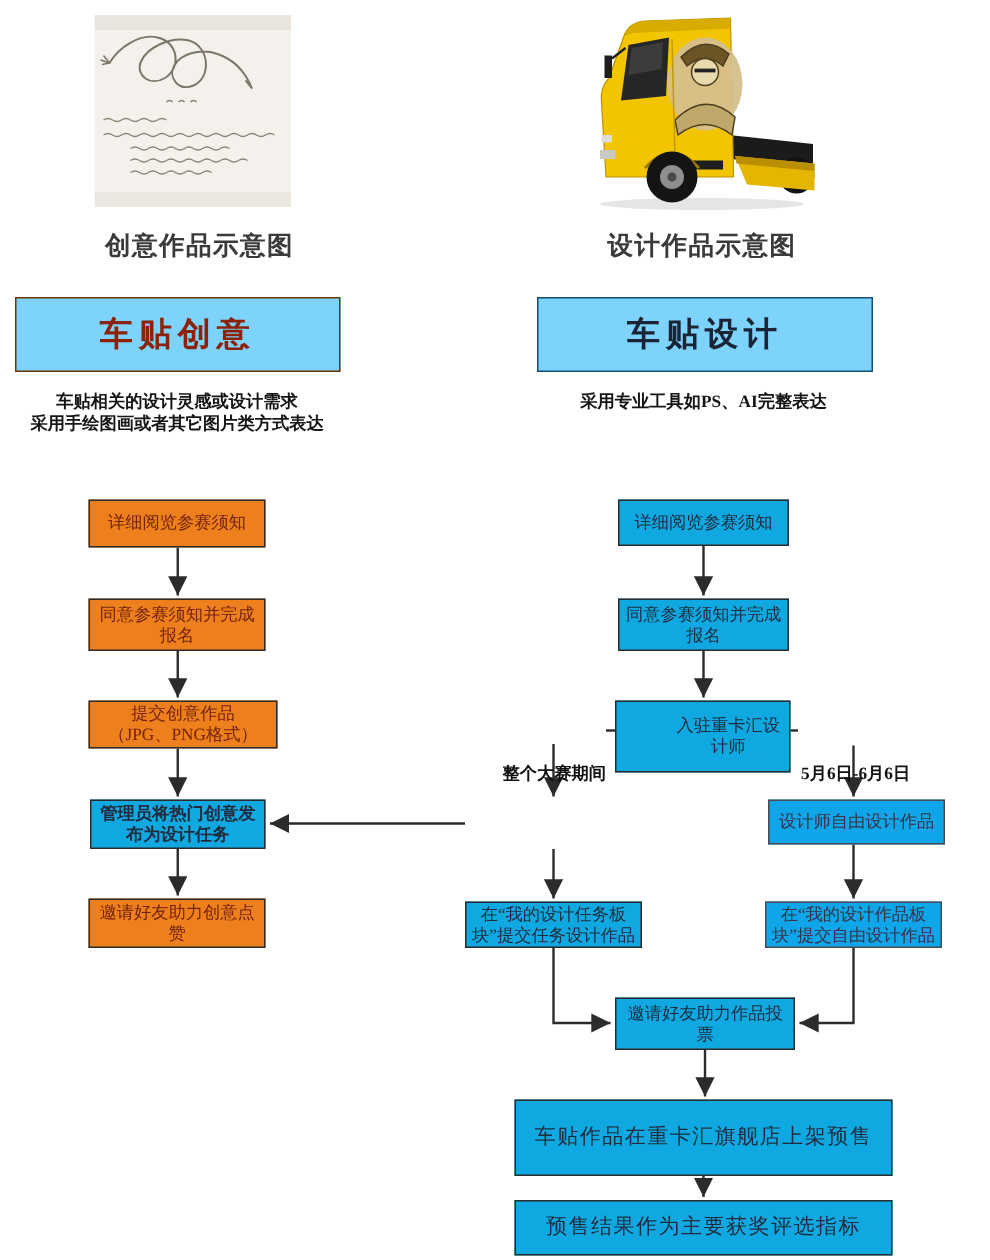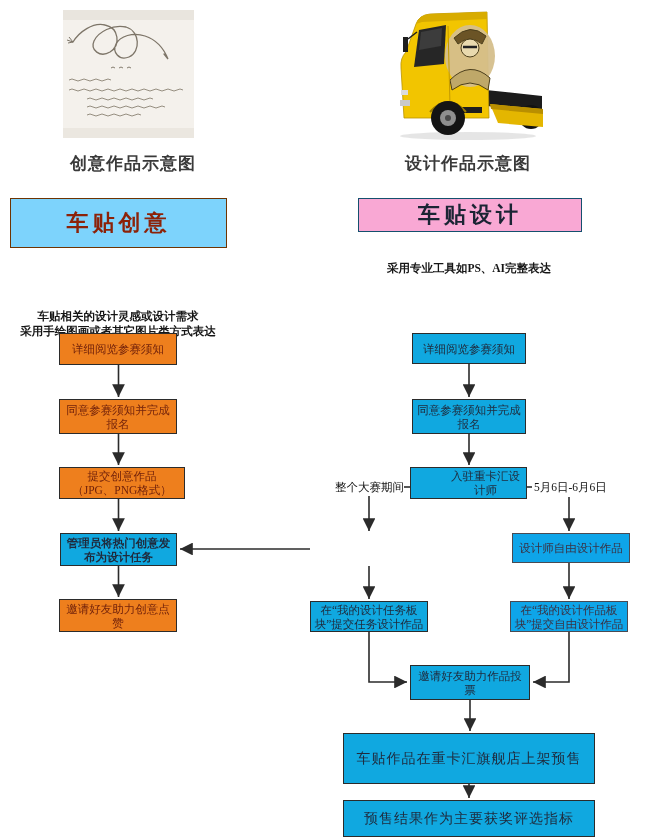--- a/index.html
+++ b/index.html
@@ -30,22 +30,23 @@
     position:absolute;text-align:center;color:#151515;font-weight:bold;
     font-family:"Liberation Serif","DejaVu Serif",serif;font-size:11.5px;line-height:14.5px;
   }
   
   .cap{
     position:absolute;text-align:center;color:#3A3A3A;font-size:17px;font-weight:600;
     font-family:"Liberation Sans",sans-serif;letter-spacing:1px;
   }
   
   .tlabel{
-    position:absolute;color:#111;font-weight:normal;font-size:11.5px;
+    position:absolute;color:#111;font-weight:bold;font-size:11.5px;
     font-family:"Liberation Serif","DejaVu Serif",serif;
+    margin-top:28px;
   }
   .photo{position:absolute;}
   #lines{position:absolute;left:0;top:0;width:660px;height:840px;pointer-events:none;}
 </style>
 </head>
 <body>
 
 <div id="canvas">
 
   <div class="photo" style="left:63px;top:10px;width:131px;height:128px;">
@@ -91,23 +92,23 @@
       <circle cx="58" cy="112" r="17" fill="#141414"></circle>
       <circle cx="58" cy="112" r="8" fill="#8F8F8F"></circle>
       <circle cx="58" cy="112" r="3" fill="#4A4A4A"></circle>
     </svg>
   </div>
 
   <div class="cap" style="left:48px;top:152px;width:170px;">创意作品示意图</div>
   <div class="cap" style="left:383px;top:152px;width:170px;">设计作品示意图</div>
 
   <div class="banner orange" style="left:10px;top:198px;width:217px;height:50px;background:#7dd3fc;">车贴创意</div>
-  <div class="banner blue" style="left:358px;top:198px;width:224px;height:34px;background:#f9a8d4;">车贴设计</div>
+  <div class="banner blue" style="left:358px;top:198px;width:224px;height:50px;background:#7dd3fc;">车贴设计</div>
 
-  <div class="desc" style="left:3px;top:261px;width:230px;margin-top:48px;">
+  <div class="desc" style="left:3px;top:261px;width:230px;">
     <div>车贴相关的设计灵感或设计需求</div>
     <div>采用手绘图画或者其它图片类方式表达</div>
   </div>
   <div class="desc" style="left:354px;top:261px;width:230px;">
     <div>采用专业工具如PS、AI完整表达</div>
   </div>
 
   <svg id="lines">
     <defs>
       <marker id="arr" viewBox="0 0 10 10" refX="10" refY="5" markerWidth="8" markerHeight="8" orient="auto-start-reverse">
@@ -137,21 +138,21 @@
 
   <div class="b orange" style="left:59px;top:333px;width:118px;height:32px;">详细阅览参赛须知</div>
   <div class="b orange" style="left:59px;top:399px;width:118px;height:35px;">同意参赛须知并完成报名</div>
   <div class="b orange" style="left:59px;top:467px;width:126px;height:32px;">提交创意作品
 （JPG、PNG格式）</div>
   <div class="b blue" style="left:60px;top:533px;width:117px;height:33px;font-weight:bold;">管理员将热门创意发布为设计任务</div>
   <div class="b orange" style="left:59px;top:599px;width:118px;height:33px;">邀请好友助力创意点赞</div>
 
   <div class="b blue" style="left:412px;top:333px;width:114px;height:31px;">详细阅览参赛须知</div>
   <div class="b blue" style="left:412px;top:399px;width:114px;height:35px;">同意参赛须知并完成报名</div>
-  <div class="b blue" style="left:410px;top:467px;width:117px;height:32px;padding-left:36px;">入驻重卡汇设计师</div>
+  <div class="b blue" style="left:410px;top:467px;width:117px;height:48px;padding-left:36px;">入驻重卡汇设计师</div>
 
   <div class="tlabel" style="left:328px;top:480px;width:76px;text-align:right;">整个大赛期间</div>
   <div class="tlabel" style="left:534px;top:480px;width:90px;text-align:left;">5月6日-6月6日</div>
 
   <div class="b lav" style="left:512px;top:533px;width:118px;height:30px;">设计师自由设计作品</div>
 
   <div class="b blue" style="left:310px;top:601px;width:118px;height:31px;">在“我的设计任务板块”提交任务设计作品</div>
   <div class="b blue" style="left:410px;top:665px;width:120px;height:35px;">邀请好友助力作品投票</div>
 
   <div class="b lav" style="left:510px;top:601px;width:118px;height:31px;">在“我的设计作品板块”提交自由设计作品</div>

